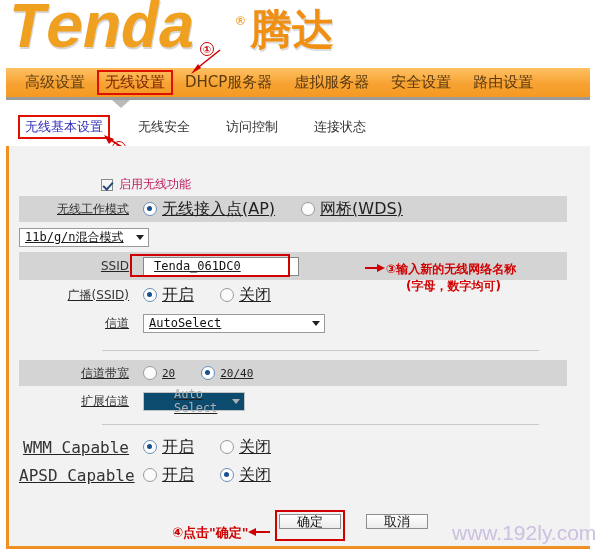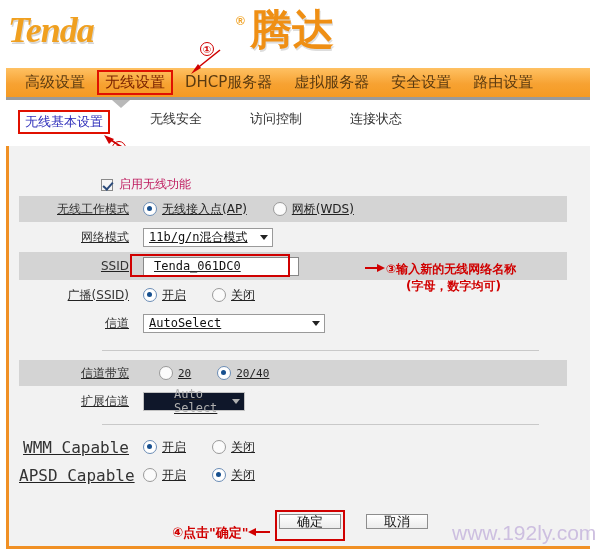--- a/index.html
+++ b/index.html
@@ -11,23 +11,23 @@
     color:#222;
     overflow:hidden;
     position:relative;
   }
   #app{position:relative;width:596px;height:555px;}
 
   
   .header{position:absolute;left:0;top:0;width:596px;height:64px;background:#fff;}
   .logo{
     position:absolute;left:8px;top:2px;
-    font-family:Liberation Serif, serif;
+    font-family:Liberation Mono, monospace;
     font-style:italic;font-weight:bold;
-    font-size:36px;line-height:56px;
+    font-size:64px;line-height:56px;
     letter-spacing:-1px;
     color:#f0a020;
     text-shadow:1px 2px 0 #d7d7d7;
   }
   .logo-reg{
     position:absolute;left:236px;top:14px;
     font-size:12px;color:#f0a020;font-weight:bold;
   }
   .logo-cn{
     position:absolute;left:250px;top:6px;
@@ -63,21 +63,21 @@
     border-left:9px solid transparent;
     border-right:9px solid transparent;
     border-top:8px solid #b9b9b9;
   }
 
   
   .subnav{
     position:absolute;left:6px;top:110px;width:584px;height:34px;
     background:#ffffff;
   }
-  .subnav-inner{display:flex;align-items:flex-start;height:34px;padding-left:8px;gap:12px;}
+  .subnav-inner{display:flex;align-items:center;height:34px;padding-left:8px;}
   .subnav-item{
     font-size:13px;color:#333;padding:0 18px;white-space:nowrap;cursor:pointer;
     font-family:"DejaVu Sans","Liberation Sans",sans-serif;
   }
   .subnav-item.sel{
     color:#2f2fbb;border:2px solid #e01000;padding:1px 5px;margin:0 10px 0 4px;
   }
 
   
   .panel{
@@ -114,35 +114,35 @@
   .radio{
     width:12px;height:12px;border-radius:50%;
     border:1px solid #9a9a9a;background:#fbfbfb;
     display:inline-block;position:relative;margin-right:5px;flex:none;
   }
   .radio.on{border-color:#6a8cb5;background:#ffffff;}
   .radio.on:after{
     content:"";position:absolute;left:2.5px;top:2.5px;width:5px;height:5px;
     border-radius:50%;background:#17508f;
   }
-  .rlabel{font-size:12px;color:#222;margin-right:26px;font-family:"DejaVu Sans","Liberation Sans",sans-serif;}
+  .rlabel{font-size:16px;color:#222;margin-right:26px;font-family:"DejaVu Sans","Liberation Sans",sans-serif;}
   .rlabel.mono{font-family:"DejaVu Sans Mono","Liberation Mono",monospace;font-size:11px;}
 
   .select{
     display:inline-flex;align-items:center;justify-content:space-between;
     height:19px;background:#fff;border:1px solid #9a9a9a;
     padding:0 4px 0 5px;box-sizing:border-box;
     font-family:"DejaVu Sans Mono","Liberation Mono",monospace;font-size:12px;color:#111;
   }
   .select .arw{
     width:0;height:0;margin-left:10px;
     border-left:4px solid transparent;border-right:4px solid transparent;
     border-top:5px solid #222;
   }
-  .select.disabled{color:#b0b0b0;border-color:#c2c2c2;background:#0f172a;padding-left:30px;}
+  .select.disabled{color:#b0b0b0;border-color:#c2c2c2;background:#0c4a6e;padding-left:30px;}
   .select.disabled .arw{border-top-color:#b0b0b0;}
 
   .textbox{
     width:156px;height:19px;background:#fff;border:1px solid #888;
     font-family:"DejaVu Sans Mono","Liberation Mono",monospace;
     font-size:12px;color:#111;padding:0 10px;box-sizing:border-box;
     line-height:17px;
   }
   .redbox{
     position:absolute;border:2px solid #d00000;box-sizing:border-box;
@@ -235,21 +235,20 @@
       <div class="lab">无线工作模式</div>
       <div class="ctl">
         <span class="radio on"></span>
         <span class="rlabel">无线接入点(AP)</span>
         <span class="radio"></span>
         <span class="rlabel">网桥(WDS)</span>
       </div>
     </div>
 
     <div class="row" style="top:78px;">
-      <div class="lab">网络模式</div>
       <div class="ctl">
         <span class="select" style="width:130px;">
           <span>11b/g/n混合模式</span>
           <span class="arw"></span>
         </span>
       </div>
     </div>
 
     <div class="row shaded" style="top:106px;height:28px;">
       <div class="lab">SSID</div>
@@ -274,21 +273,21 @@
       <div class="ctl">
         <span class="select" style="width:182px;">
           <span>AutoSelect</span>
           <span class="arw"></span>
         </span>
       </div>
     </div>
 
     <div class="sep" style="top:204px;"></div>
 
-    <div class="row shaded" style="top:214px;gap:16px;">
+    <div class="row shaded" style="top:214px;">
       <div class="lab">信道带宽</div>
       <div class="ctl">
         <span class="radio"></span>
         <span class="rlabel mono">20</span>
         <span class="radio on"></span>
         <span class="rlabel mono">20/40</span>
       </div>
     </div>
 
     <div class="row" style="top:242px;">

